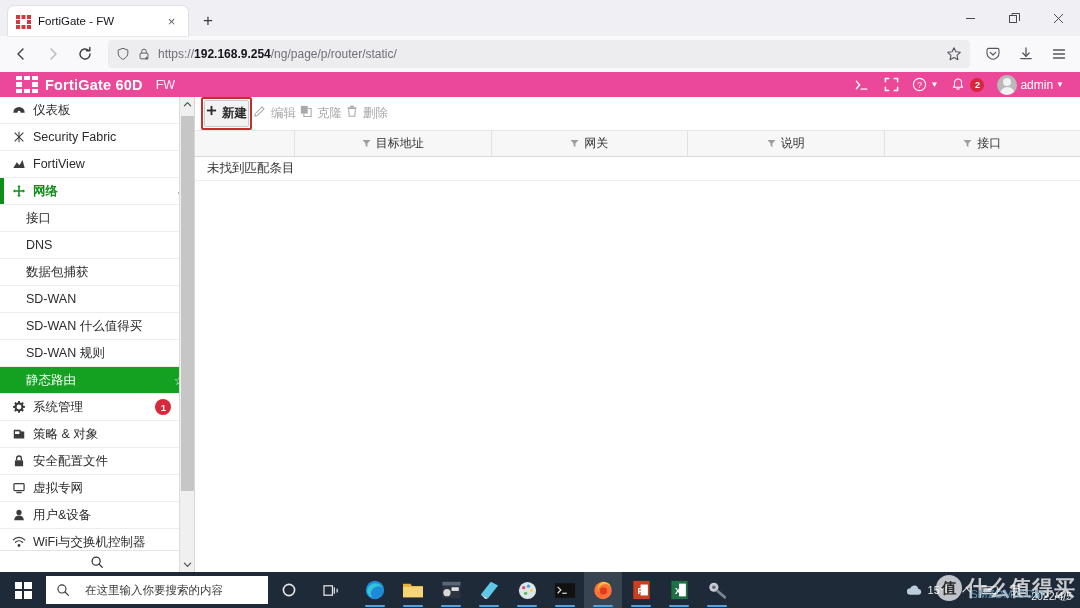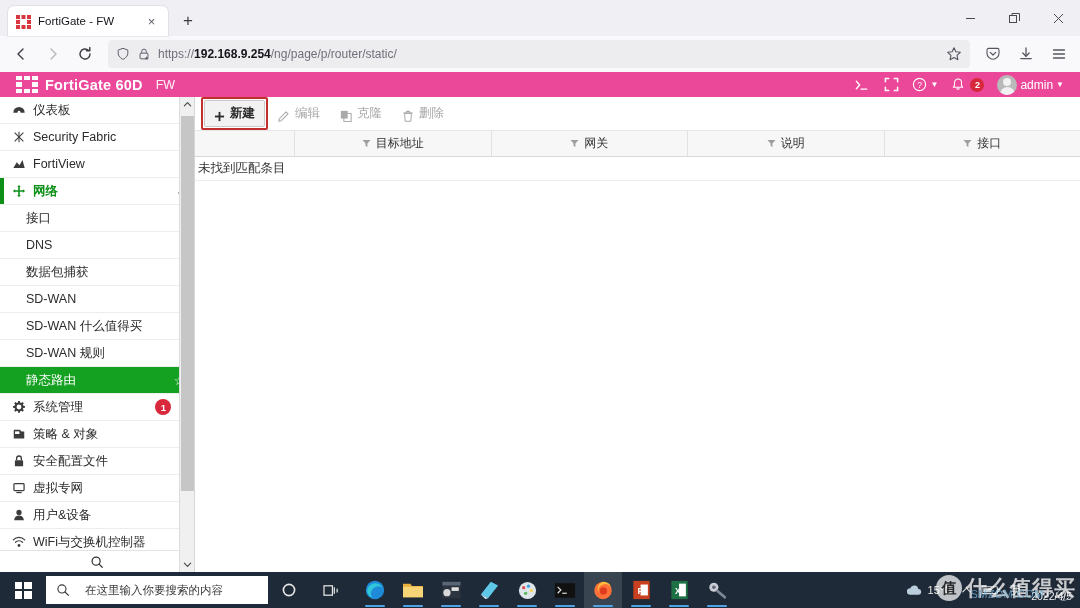--- a/index.html
+++ b/index.html
@@ -8,21 +8,21 @@
     font-family: "Liberation Sans", "DejaVu Sans", sans-serif;
     overflow: hidden; background: #ffffff;
   }
   body { position: relative; }
 
   
   .browser { position: absolute; inset: 0 0 36px 0; background: #f9f9fb; display: flex; flex-direction: column; }
 
   .titlebar { height: 36px; background: #f0f0f4; display: flex; align-items: flex-end; position: relative; }
   .tab {
-    margin-left: 8px; width: 160px; height: 30px; background: #ffffff;
+    margin-left: 8px; width: 180px; height: 30px; background: #ffffff;
     border-radius: 6px 6px 0 0; display: flex; align-items: center;
     padding: 0 8px; gap: 7px; box-shadow: 0 0 0 1px rgba(0,0,0,0.06);
   }
   .favicon { width: 15px; height: 15px; flex: 0 0 auto; position: relative; }
   .tab-title { font-size: 11.5px; color: #15141a; white-space: nowrap; overflow: hidden;
     text-overflow: ellipsis; flex: 1; }
   .tab-close { width: 17px; height: 17px; display: flex; align-items: center; justify-content: center;
     color: #5b5b66; font-size: 13px; line-height: 1; border-radius: 3px; }
   .newtab { width: 28px; height: 28px; margin-left: 6px; margin-bottom: 1px;
     display: flex; align-items: center; justify-content: center; color: #3a3a42; font-size: 17px; }
@@ -109,39 +109,39 @@
   .sb-arrow { height: 15px; width: 15px; display: flex; align-items: center; justify-content: center;
     color: #4a4a4a; font-size: 9px; flex: 0 0 15px; }
   .sb-track { flex: 1; width: 15px; position: relative; }
   .sb-thumb { position: absolute; left: 1px; right: 1px; top: 4px; height: 375px; background: #c6c6c6; border-radius: 1px; }
 
   
   .content { flex: 1; display: flex; flex-direction: column; min-width: 0; background: #fff; }
   .toolbar { height: 34px; display: flex; align-items: center; padding: 0 6px; gap: 0px;
     border-bottom: 1px solid #e6e6e6; background: #fff; flex: 0 0 auto; }
   .tb-btn {
-    display: flex; align-items: flex-end; gap: 5px; font-size: 12.5px; color: #2b2b2b;
-    padding: 4px 9px; border: 1px solid transparent; border-radius: 2px; white-space: nowrap;
+    display: flex; align-items: flex-start; gap: 5px; font-size: 12.5px; color: #2b2b2b;
+    padding: 4px 1px; border: 1px solid transparent; border-radius: 2px; white-space: nowrap;
   }
   .tb-btn.primary { background: #f2f2f2; border-color: #cacaca; font-weight: bold; }
   .tb-btn.disabled { color: #a9a9a9; }
   .tb-highlight { border: 2px solid #c2302e; padding: 1px; border-radius: 2px; }
 
   .table-head { height: 26px; display: flex; background: #f7f7f7; border-bottom: 1px solid #d8d8d8;
     flex: 0 0 auto; }
   .th { display: flex; align-items: center; justify-content: center; gap: 5px;
     font-size: 12px; color: #333; border-right: 1px solid #e2e2e2; position: relative; }
   .th .funnel { color: #9d9d9d; font-size: 9px; }
   .th.c0 { width: 100px; flex: 0 0 100px; }
   .th.c1 { flex: 1; }
   .th.c2 { flex: 1; }
   .th.c3 { flex: 1; }
   .th.c4 { flex: 1; border-right: none; }
   .table-body { flex: 1; background: #fff; }
-  .empty-row { height: 24px; display: flex; align-items: center; padding-left: 3px;
+  .empty-row { height: 24px; display: flex; align-items: center; padding-left: 12px;
     font-size: 12.5px; color: #333; border-bottom: 1px solid #ececec; }
 
   
   .taskbar { position: absolute; left: 0; right: 0; bottom: 0; height: 36px;
     background: #1f2a38; display: flex; align-items: center; }
   .start { width: 46px; height: 36px; display: flex; align-items: center; justify-content: center; }
   .winlogo { width: 17px; height: 17px; display: grid; grid-template-columns: 1fr 1fr;
     grid-template-rows: 1fr 1fr; gap: 2px; }
   .winlogo s { background: #fff; display: block; }
   .tb-search { width: 222px; height: 28px; background: #ffffff; display: flex; align-items: center;

